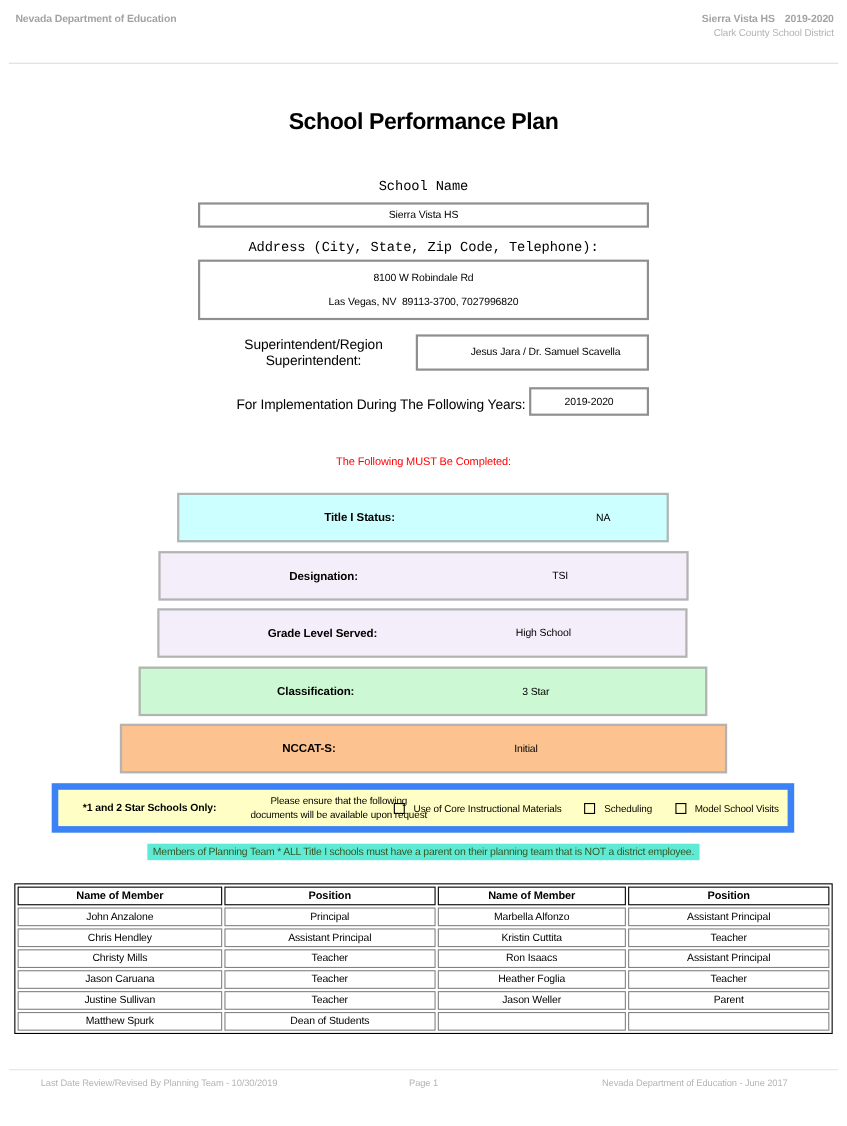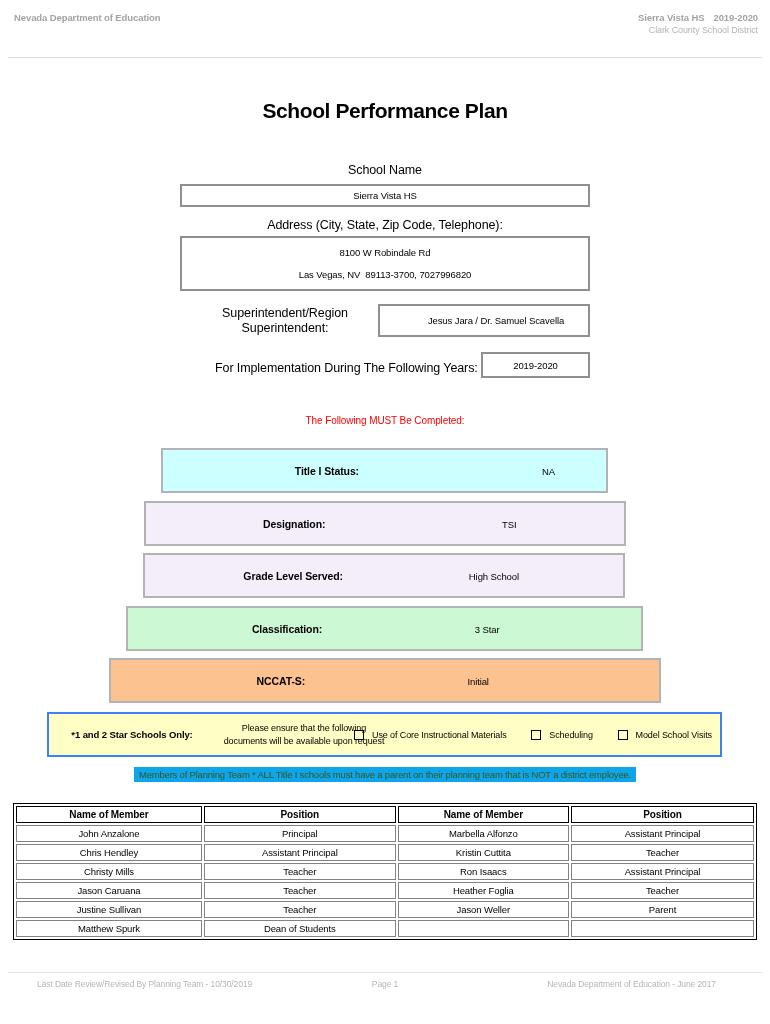--- a/index.html
+++ b/index.html
@@ -15,21 +15,21 @@
   .rule{position:absolute;left:8px;width:754px;height:1px;background:#dcdcdc;}
   .rule-top{top:57px;}
   .rule-bottom{top:972px;background:#e4e4e4;}
   .footer{position:absolute;top:979px;left:0;width:770px;height:14px;font-size:8.5px;color:#b5b5b5;}
   .footer .f-left{position:absolute;left:37px;}
   .footer .f-center{position:absolute;left:50%;transform:translateX(-50%);}
   .footer .f-right{position:absolute;right:54px;}
   
   .title{position:absolute;top:99px;left:0;width:770px;margin:0;text-align:center;
          font-size:21px;font-weight:bold;letter-spacing:-0.4px;}
-  .lbl-center{position:absolute;left:0;width:770px;text-align:center;font-size:12.5px;}
+  .lbl-center{position:absolute;left:0;width:770px;text-align:center;font-size:12.5px;font-family:Liberation Mono, monospace;}
   .lbl-school{top:163px;}
   .lbl-address{top:218px;}
   
   .field{position:absolute;box-sizing:border-box;border:2px solid #8f8f8f;background:#fff;
          font-size:9.5px;text-align:center;}
   .field-school{top:184px;left:180px;width:410px;height:23px;line-height:19px;}
   .field-address{top:236px;left:180px;width:410px;height:55px;display:flex;flex-direction:column;
                  justify-content:space-around;padding:3px 0;}
   .sup-label{position:absolute;top:306px;left:190px;width:190px;text-align:center;
              font-size:12.5px;line-height:15px;}
@@ -50,21 +50,21 @@
   .bar1 .lbl{left:6%;}
   .bar .val{position:absolute;top:50%;transform:translateY(-50%);width:30%;
             text-align:center;font-size:9.5px;}
   .bar1 .val{left:72%;}
   .bar2 .val{left:61%;}
   .bar3 .val{left:58%;}
   .bar4 .val{left:55%;}
   .bar5 .val{left:52%;}
   
   .star-box{position:absolute;top:712px;left:47px;width:675px;height:45px;box-sizing:border-box;
-            border:2px solid #3b82f6;}
+            border:6px solid #3b82f6;}
   .star-label{position:absolute;left:8px;top:0;width:150px;height:100%;display:flex;
               align-items:center;justify-content:center;font-weight:bold;font-size:9.5px;}
   .star-note{position:absolute;left:160px;top:0;width:190px;height:100%;display:flex;
              flex-direction:column;align-items:center;justify-content:center;
              font-size:9px;line-height:13px;text-align:center;}
   .chk-group{position:absolute;left:305px;right:8px;top:0;height:100%;display:flex;
              align-items:center;justify-content:space-between;}
   .chk-item{display:flex;align-items:center;gap:8px;font-size:9px;white-space:nowrap;}
   .chk-box{width:10px;height:10px;box-sizing:border-box;border:1.2px solid #000;background:transparent;flex:none;}
   
@@ -161,21 +161,21 @@
           <span class="chk-box"></span>
           <span>Scheduling</span>
         </span>
         <span class="chk-item">
           <span class="chk-box"></span>
           <span>Model School Visits</span>
         </span>
       </div>
   </div>
 
-  <div class="highlight" style="background: #0ea5e9; color: rgb(55, 86, 35);">Members of Planning Team * ALL Title I schools must have a parent on their planning team that is NOT a district employee.</div>
+  <div class="highlight" style="background: #5eead4; color: rgb(55, 86, 35);">Members of Planning Team * ALL Title I schools must have a parent on their planning team that is NOT a district employee.</div>
 
   <table class="members">
     <colgroup>
         <col class="c1">
         <col class="c2">
         <col class="c3">
         <col class="c4">
       </colgroup>
     <thead>
         <tr>

